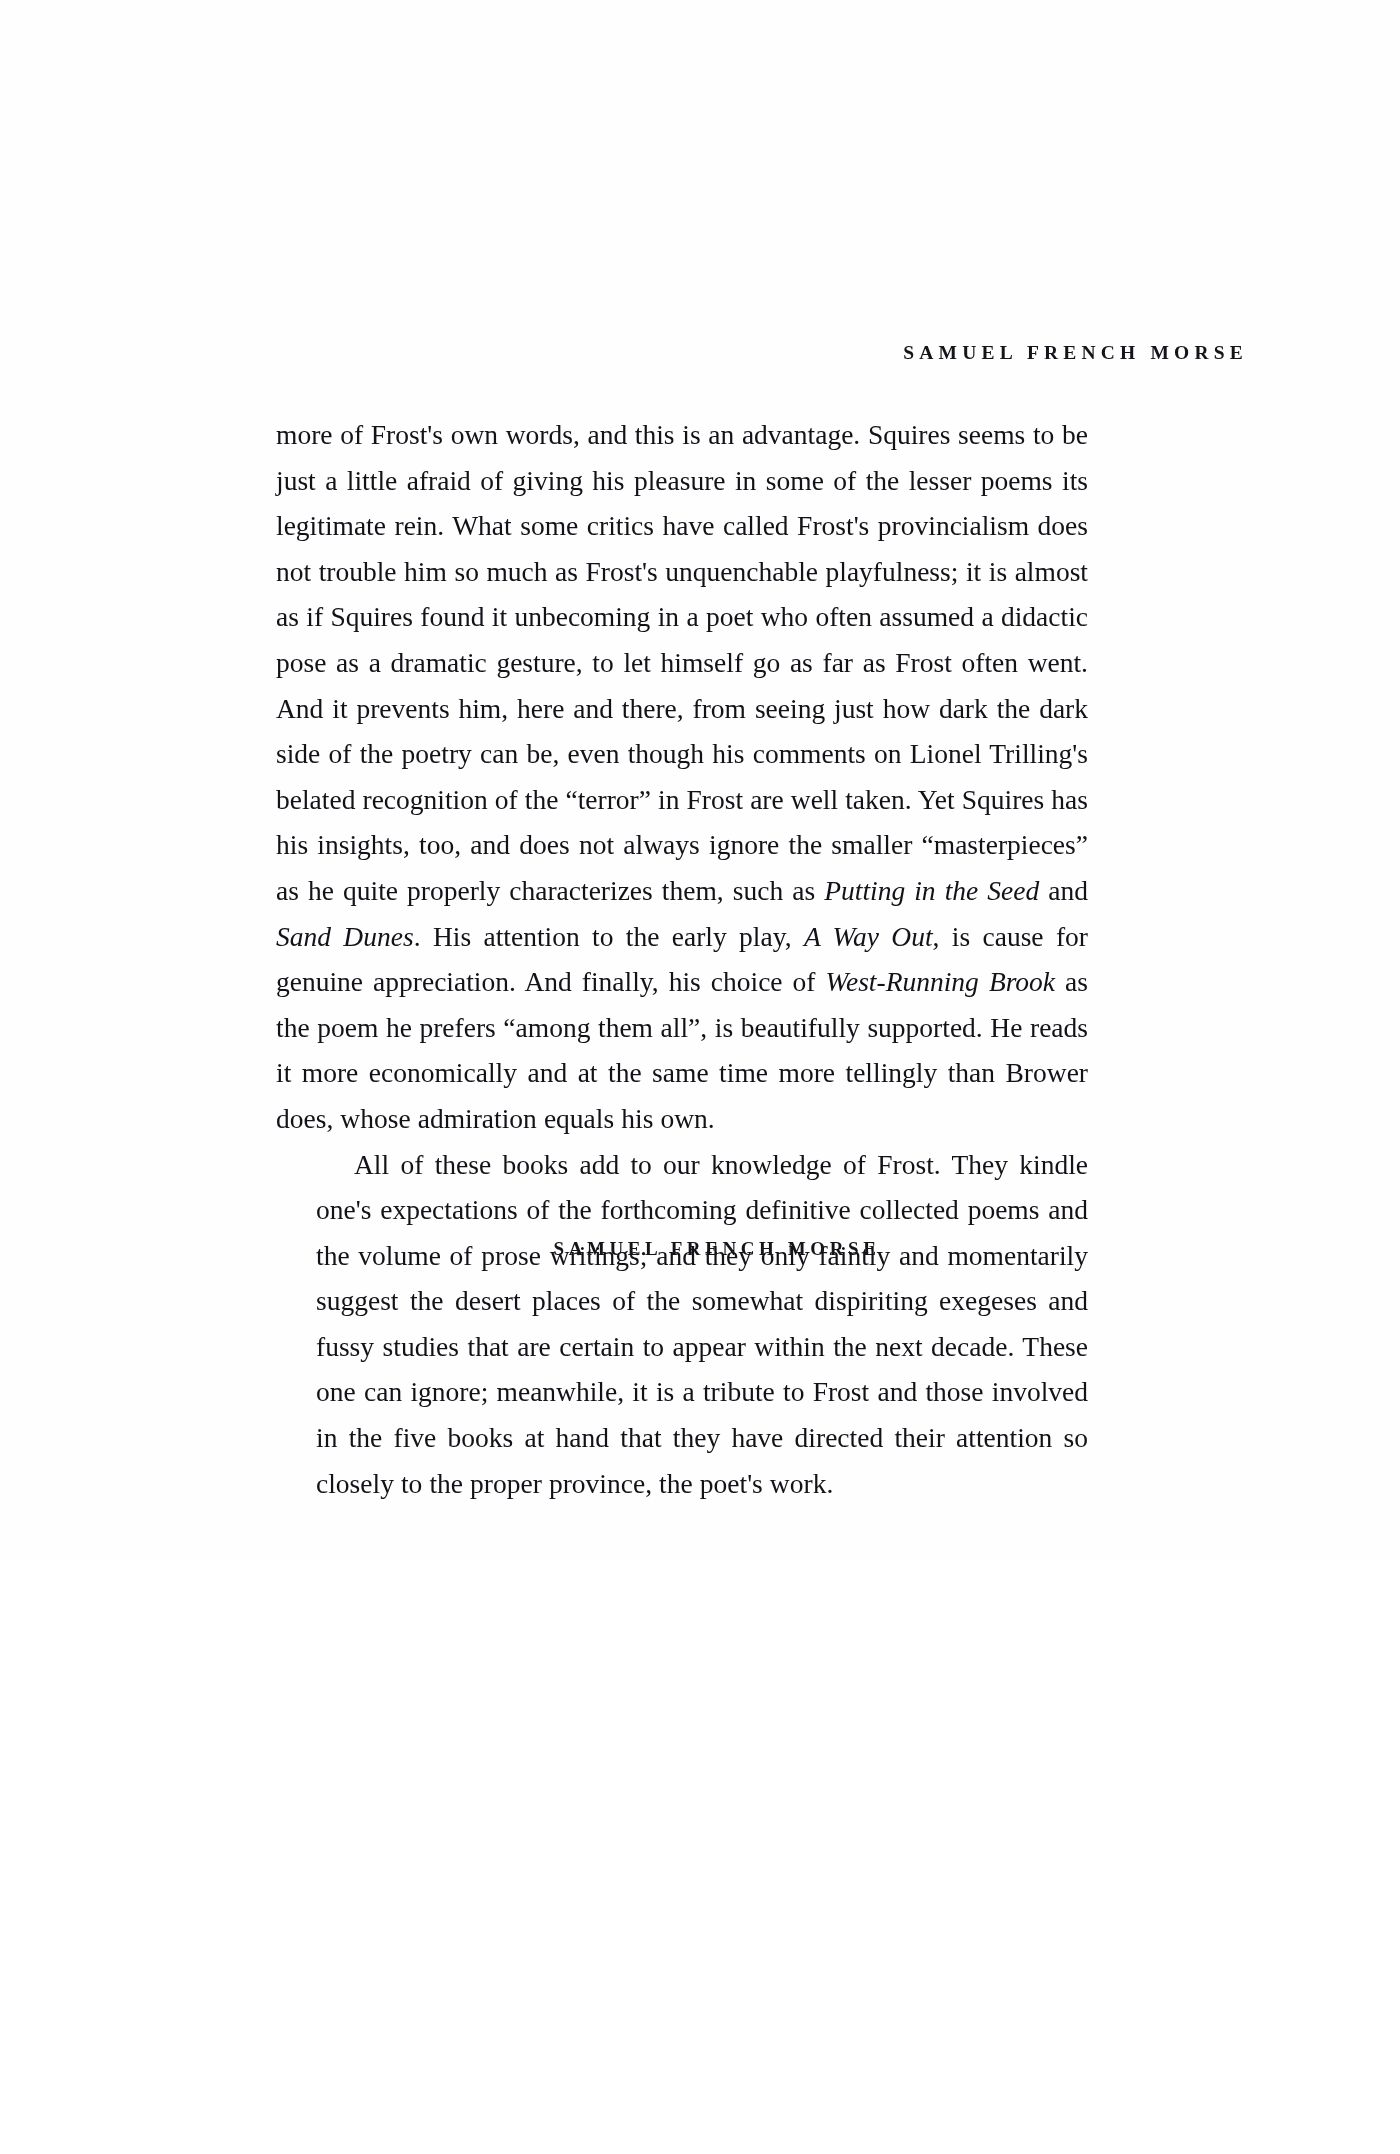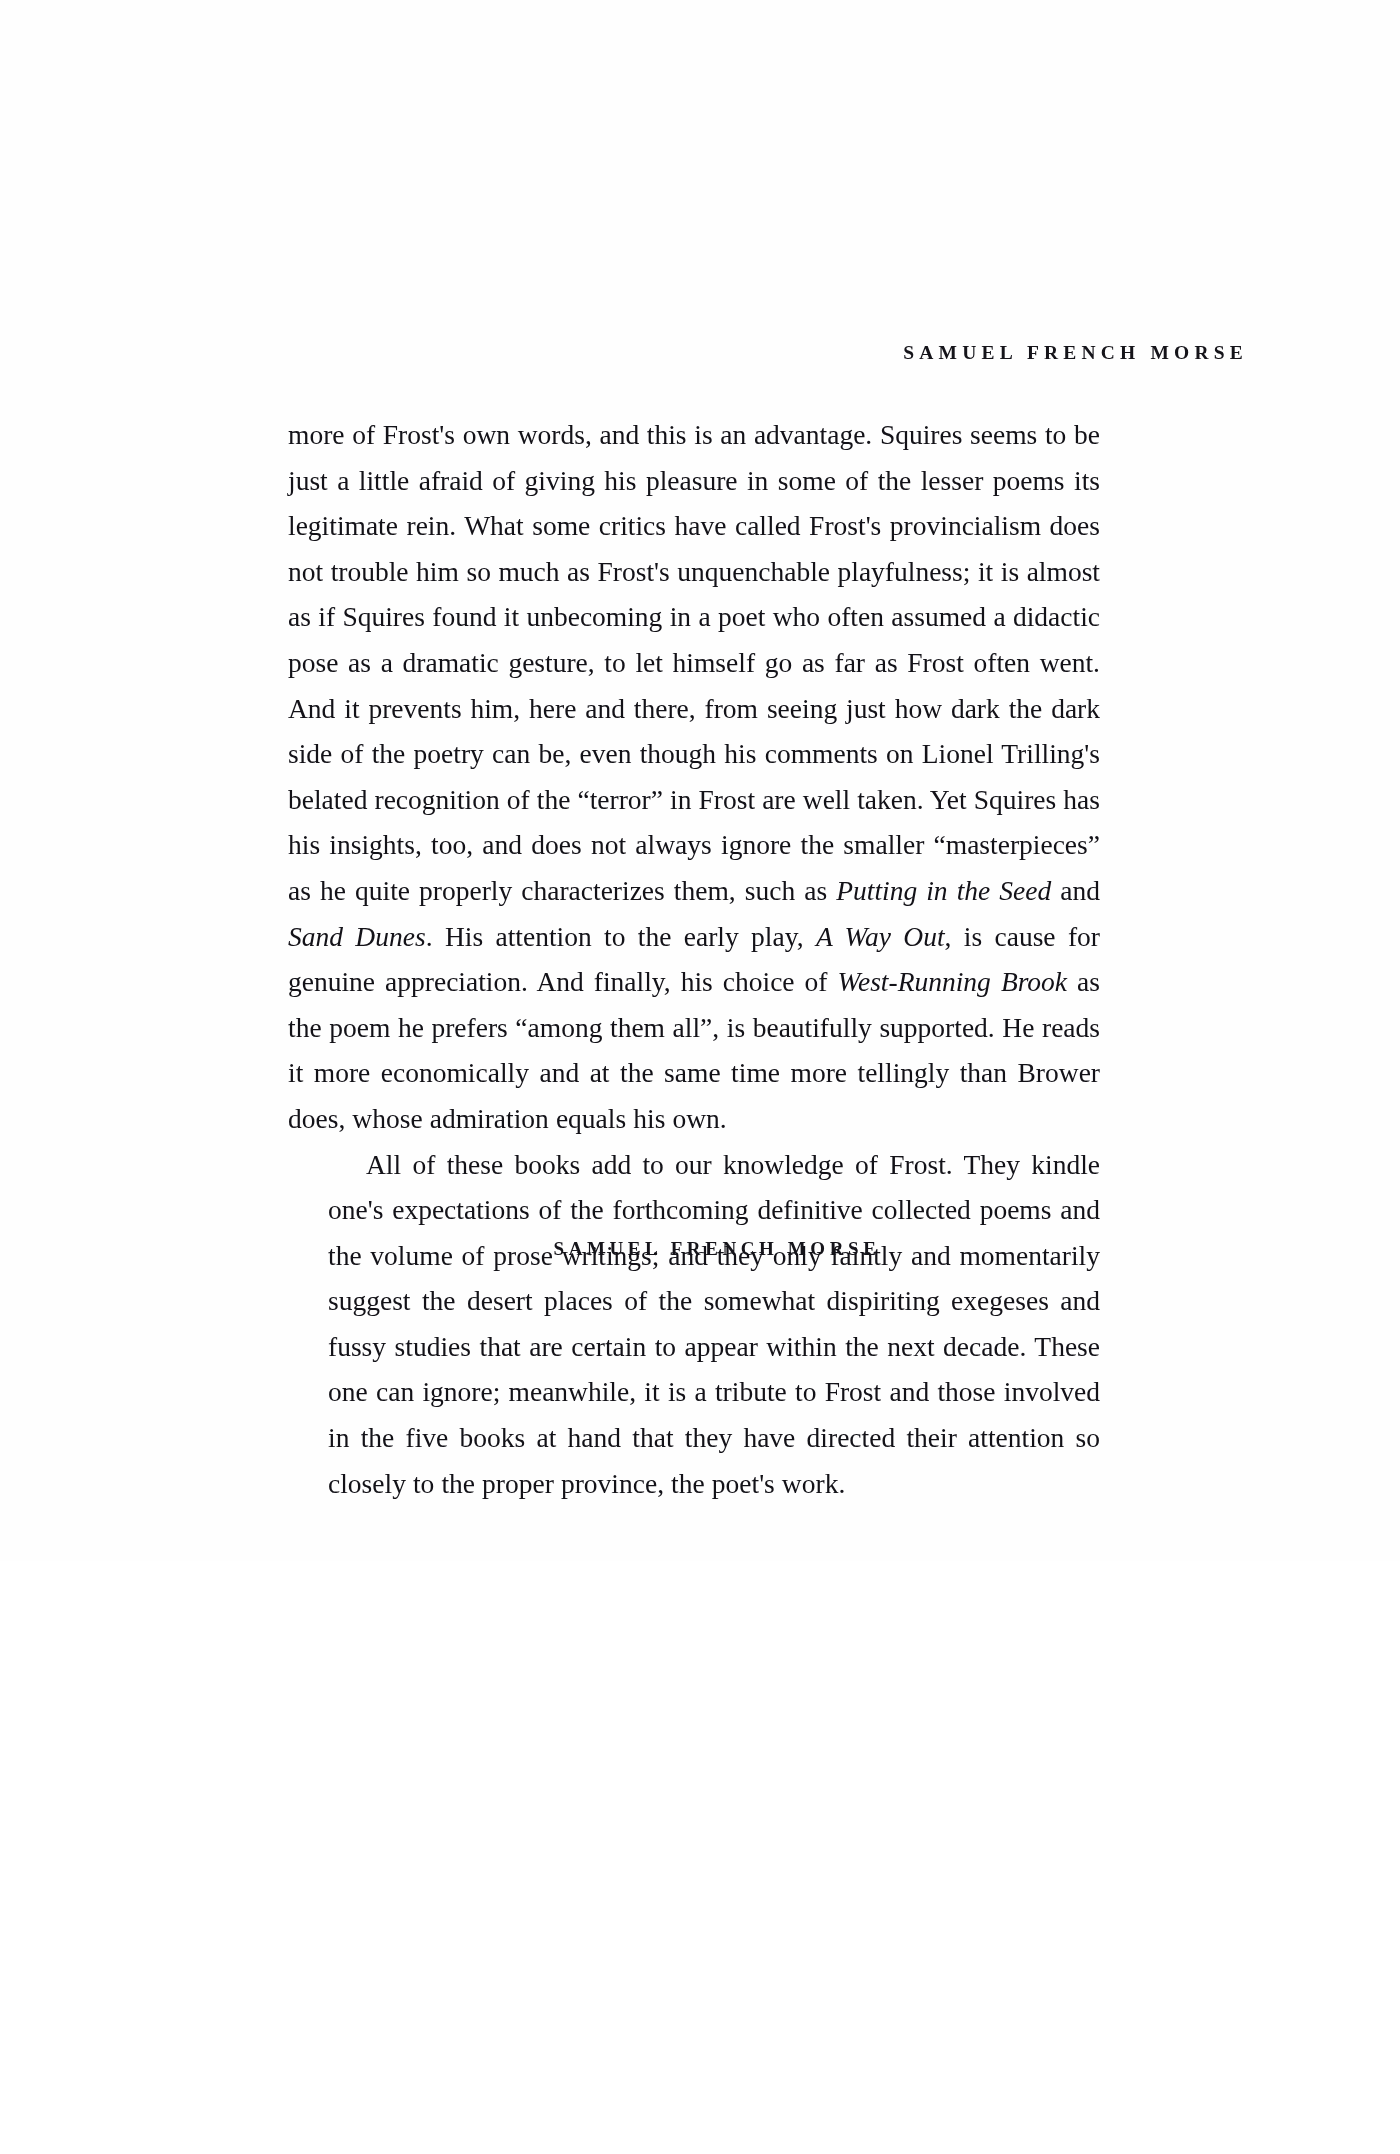--- a/index.html
+++ b/index.html
@@ -29,21 +29,21 @@
     font-size: 19.5px;
     letter-spacing: 5.2px;
     font-weight: 600;
     color: #15141a;
     font-variant: normal;
     white-space: pre;
   }
   
   .text-column {
     position: absolute;
-    left: 288px;
+    left: 276px;
     top: 412px;
     width: 812px;
   }
   .para {
     margin: 0;
     font-size: 27.5px;
     line-height: 45.6px;
     text-align: justify;
     color: #131218;
     hyphens: none;

